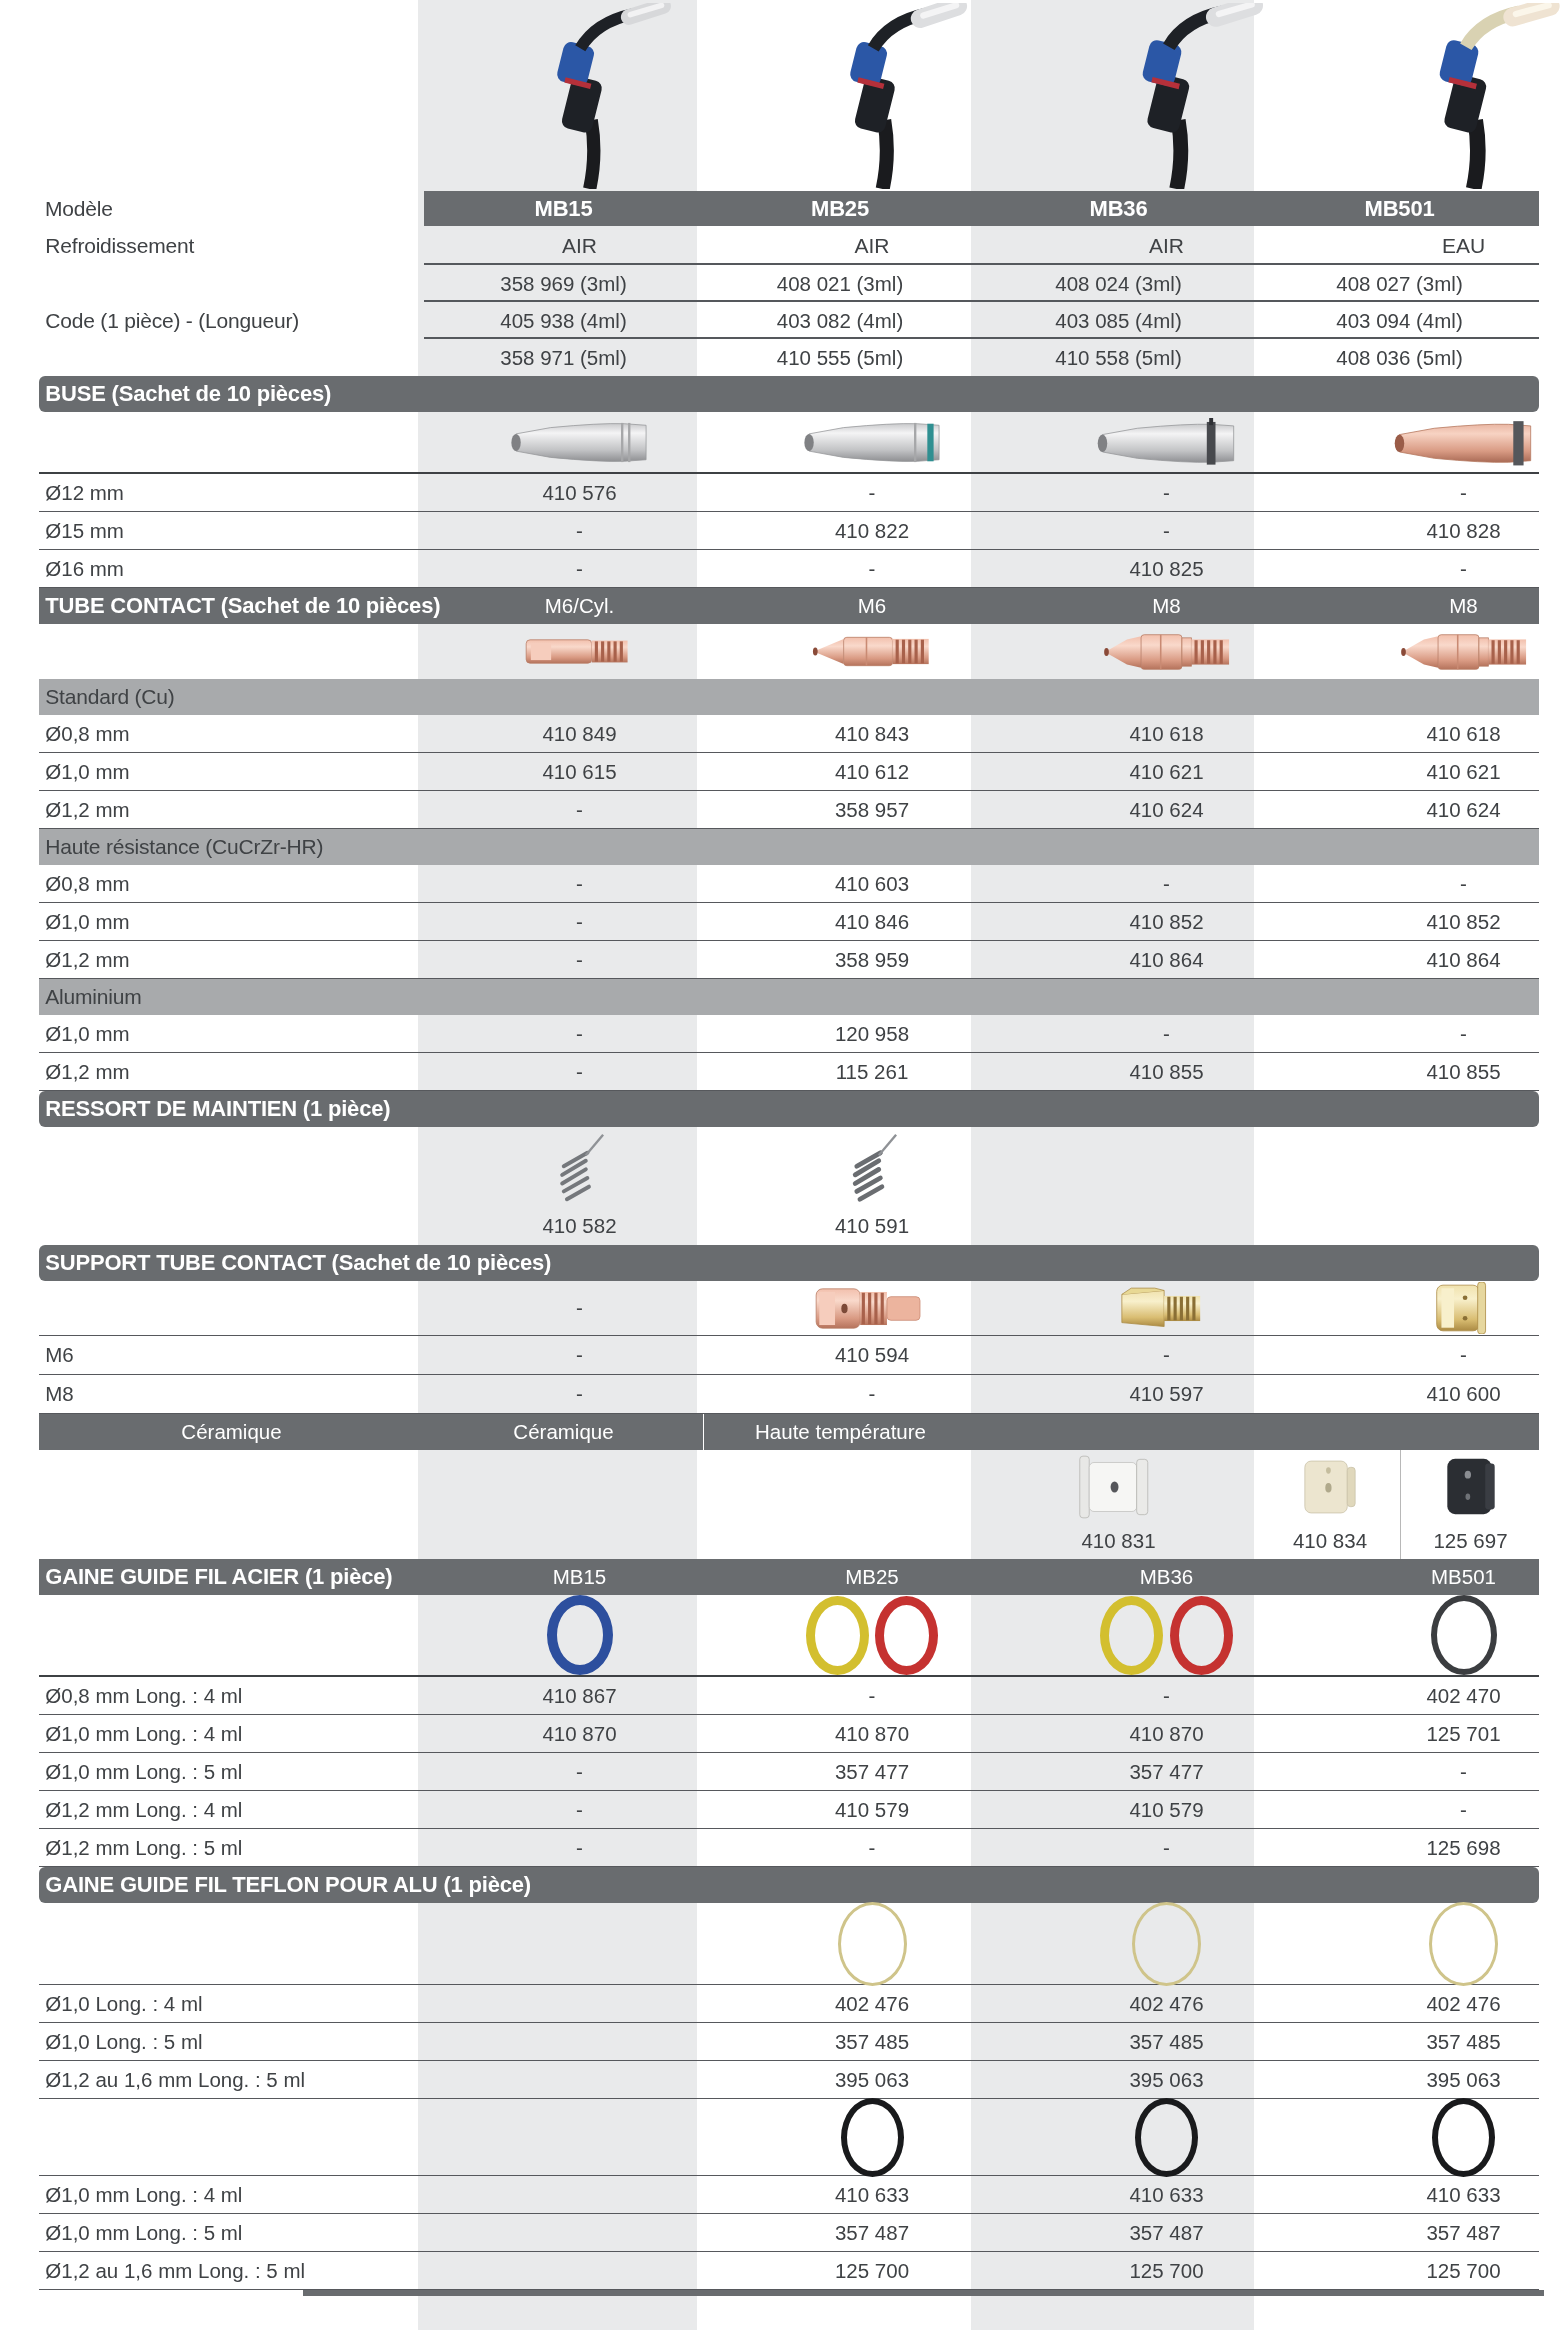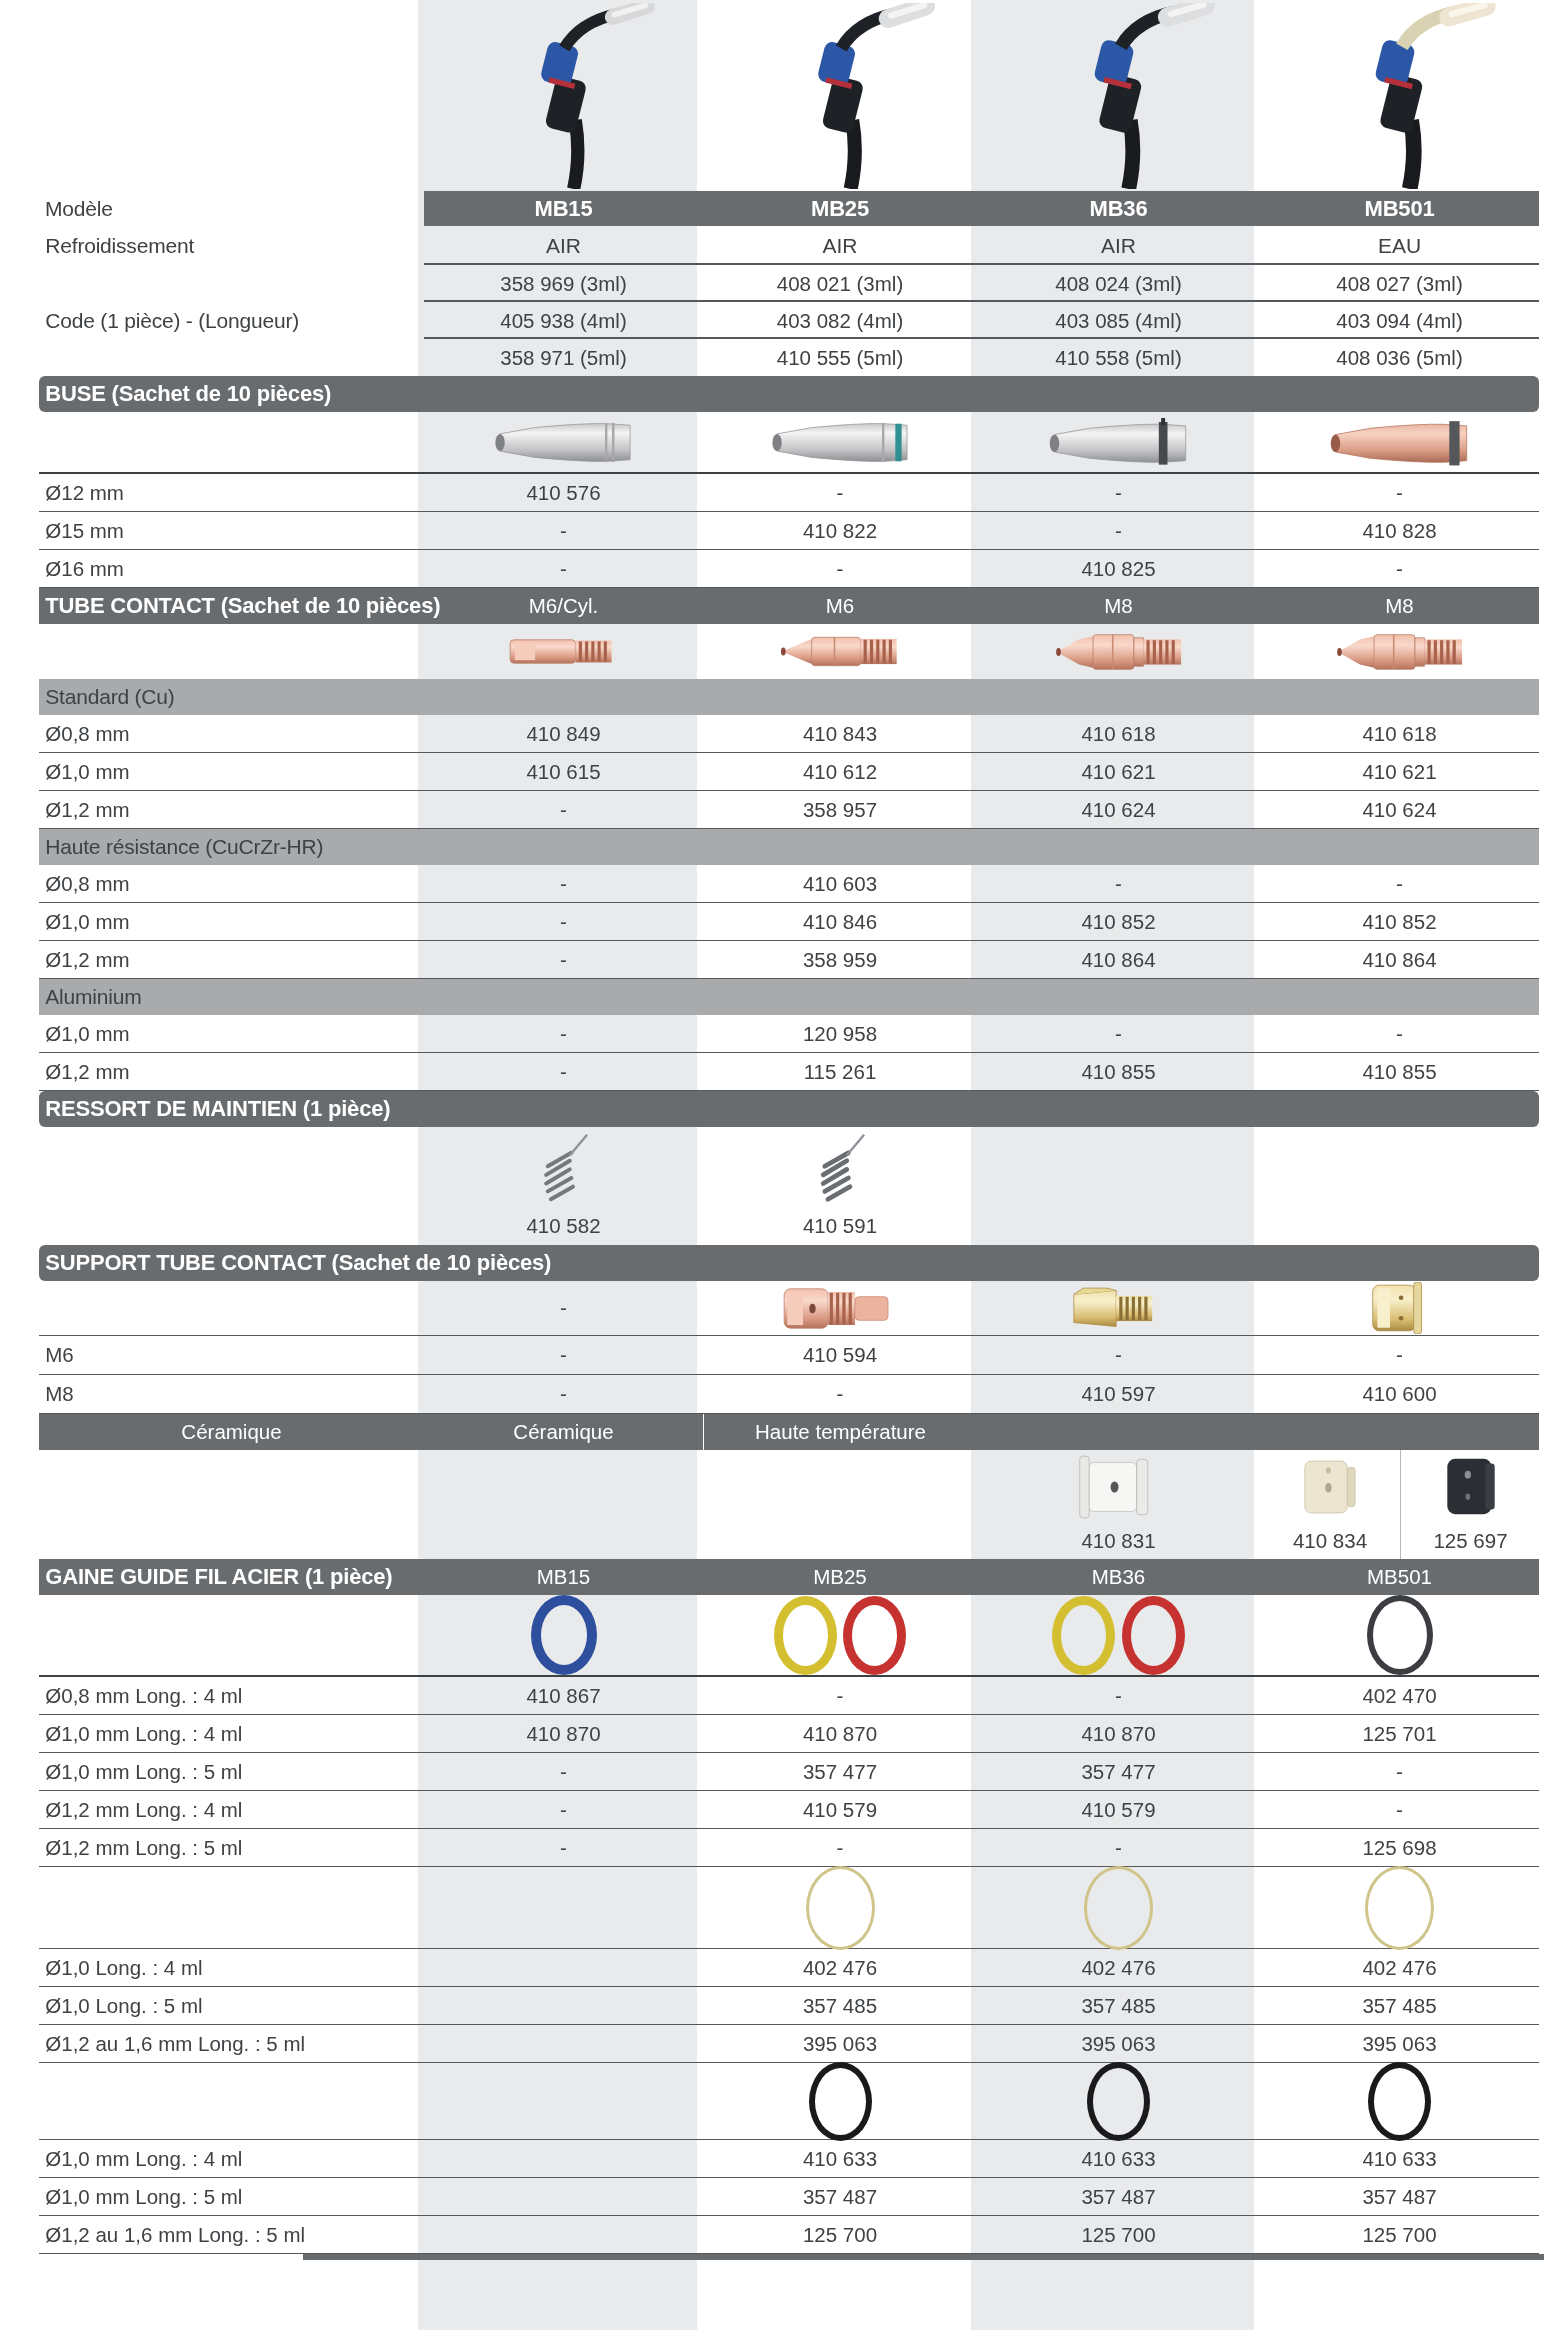--- a/index.html
+++ b/index.html
@@ -2,21 +2,21 @@
 <html style="font-size:12.6px"><head>
 <meta charset="utf-8">
 <style>
   *{box-sizing:border-box;margin:0;padding:0;}
   body{margin:0;background:#fff;font-family:"Liberation Sans",sans-serif;color:#3f4245;}
   .page{position:relative;width:1562px;height:2330px;background:#fff;overflow:hidden;}
   .band{position:absolute;top:0;height:100%;background:#e9eaeb;z-index:0;}
   .band.b-mb15{left:418px;width:279px;}
   .band.b-mb36{left:971px;width:283px;}
   .content{position:relative;z-index:1;padding-left:6px;}
-  .grid5{display:grid;grid-template-columns:385px 279px 274px 283px 279px;margin-left:33px;width:1500px;}
+  .grid5{display:grid;grid-template-columns:385px 279px 274px 283px 279px;margin-left:33px;width:1500px;gap:16px;}
   .grid6{display:grid;grid-template-columns:385px 279px 274px 283px 140px 140px;margin-left:33px;width:1500px;}
   .cell{min-height:0.8px;}
   .val{text-align:center;}
   .label{padding-left:6.3px;}
   .img{display:flex;align-items:center;justify-content:center;}
   
   .torchrow{height:191px;align-items:center;}
   .modelwrap{position:relative;height:35px;}
   .hlabel{font-size:21px;letter-spacing:-0.2px;}
   .mlabel{position:absolute;left:39px;top:50%;transform:translateY(-50%);}
@@ -657,20 +657,23 @@
         </div>
         <div class="row grid5">
           <div class="cell label">Ø1,2 mm Long. : 5 ml</div>
           <div class="cell val">-</div>
           <div class="cell val">-</div>
           <div class="cell val">-</div>
           <div class="cell val">125 698</div>
         </div>
       </div>
 
+    <div class="secbar flexbar" style="height:36px">
+      <span class="title">GAINE GUIDE FIL TEFLON POUR ALU (1 pièce)</span>
+    </div>
     <div class="grid5 imgrow b2" style="height:82px">
       <div class="cell"></div>
       <div class="cell"></div>
       <div class="cell img">
           <div class="coil c-teflon"></div>
         </div>
       <div class="cell img">
           <div class="coil c-teflon"></div>
         </div>
       <div class="cell img">

